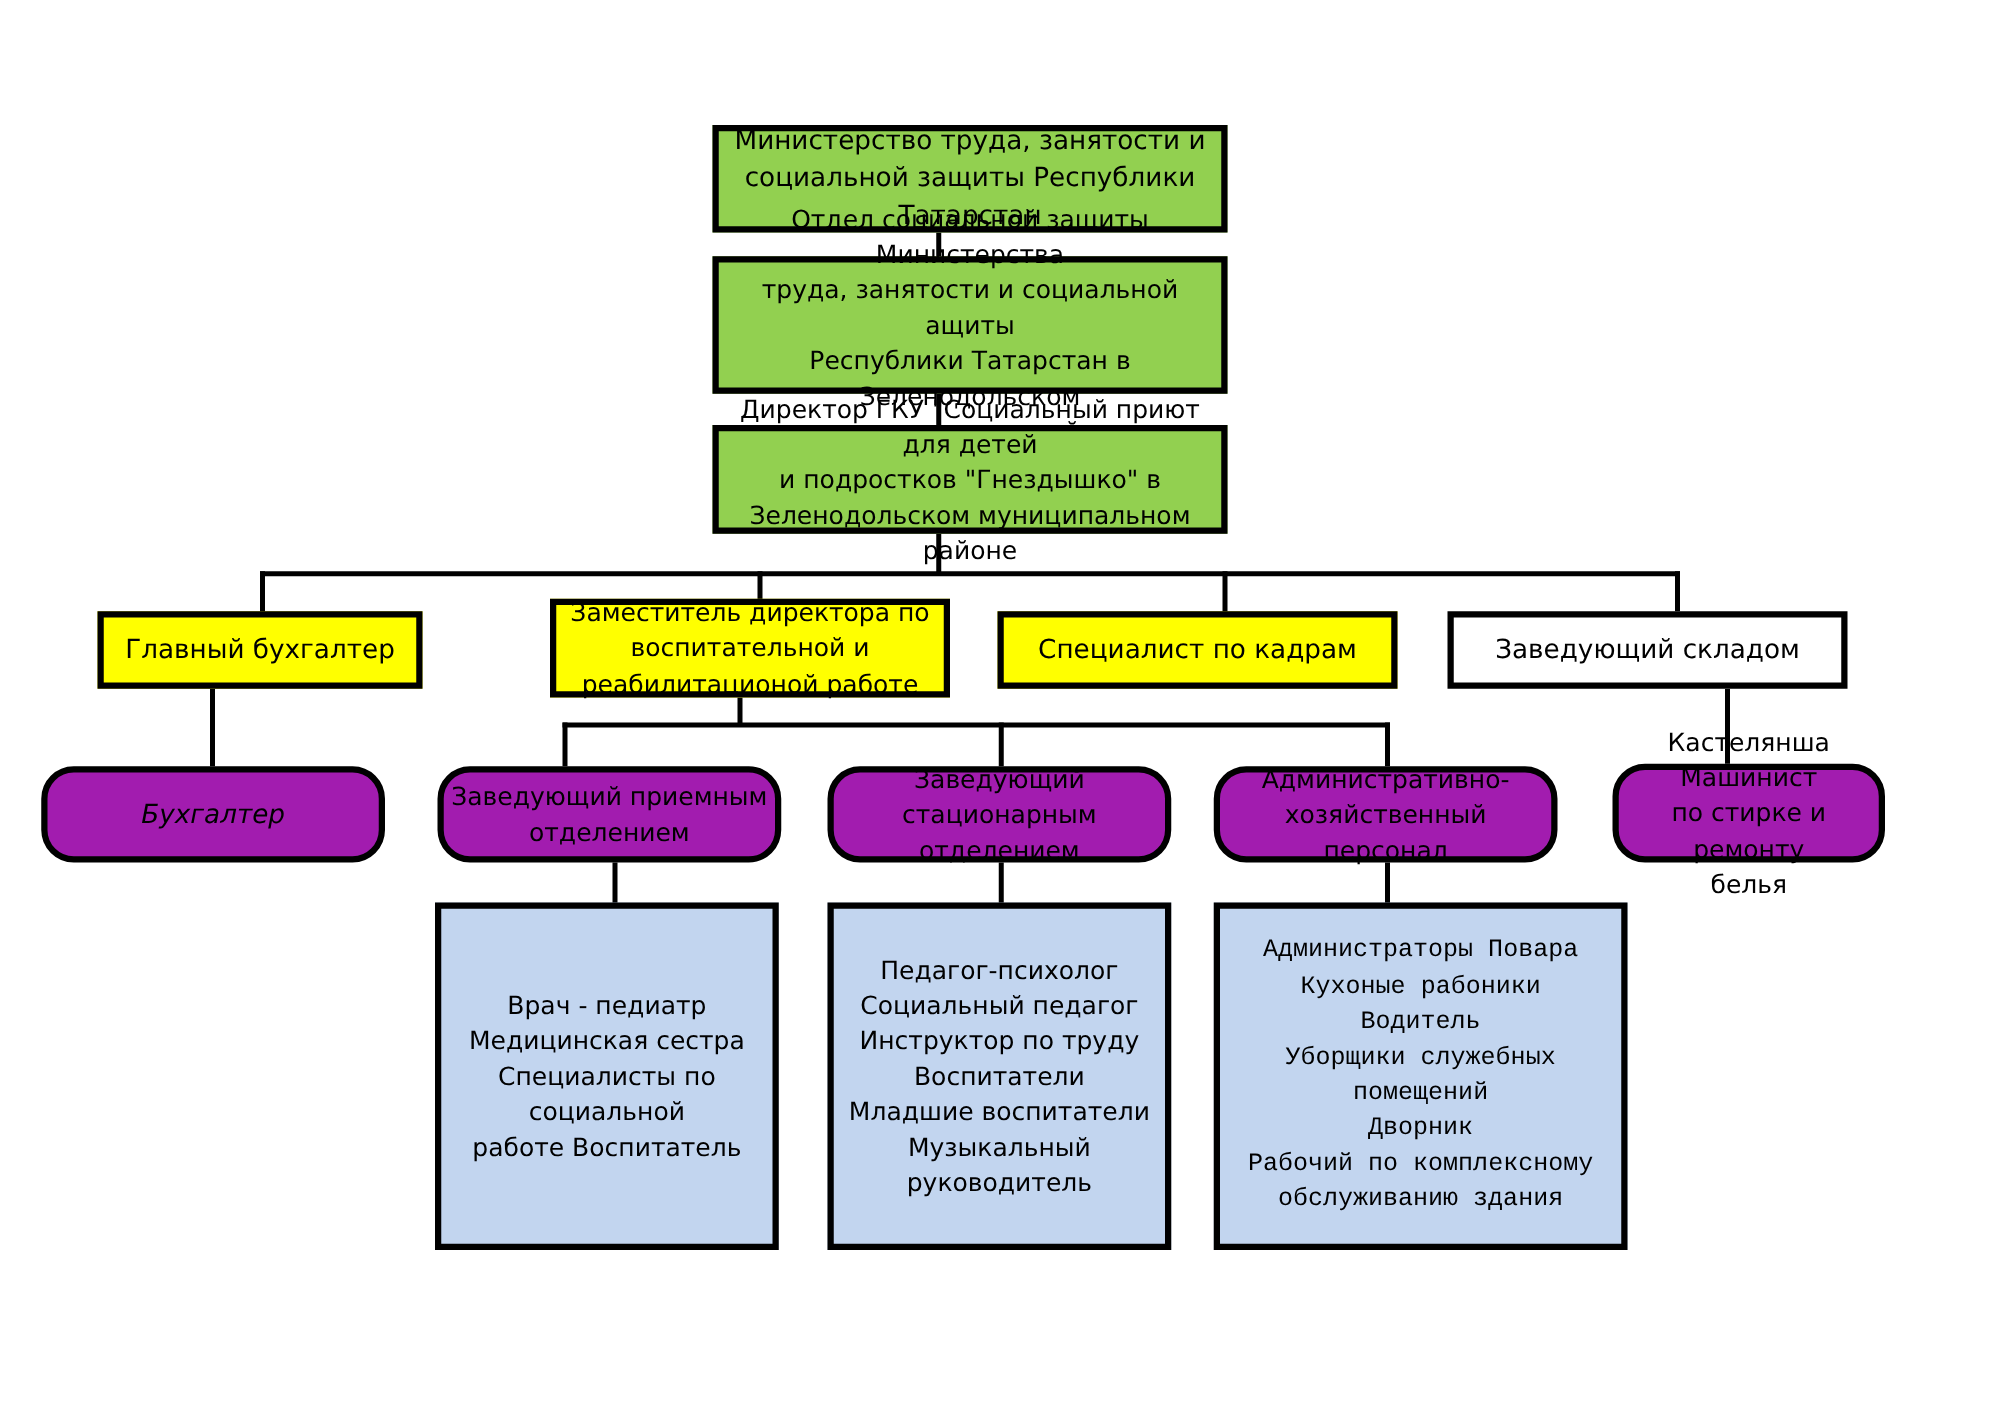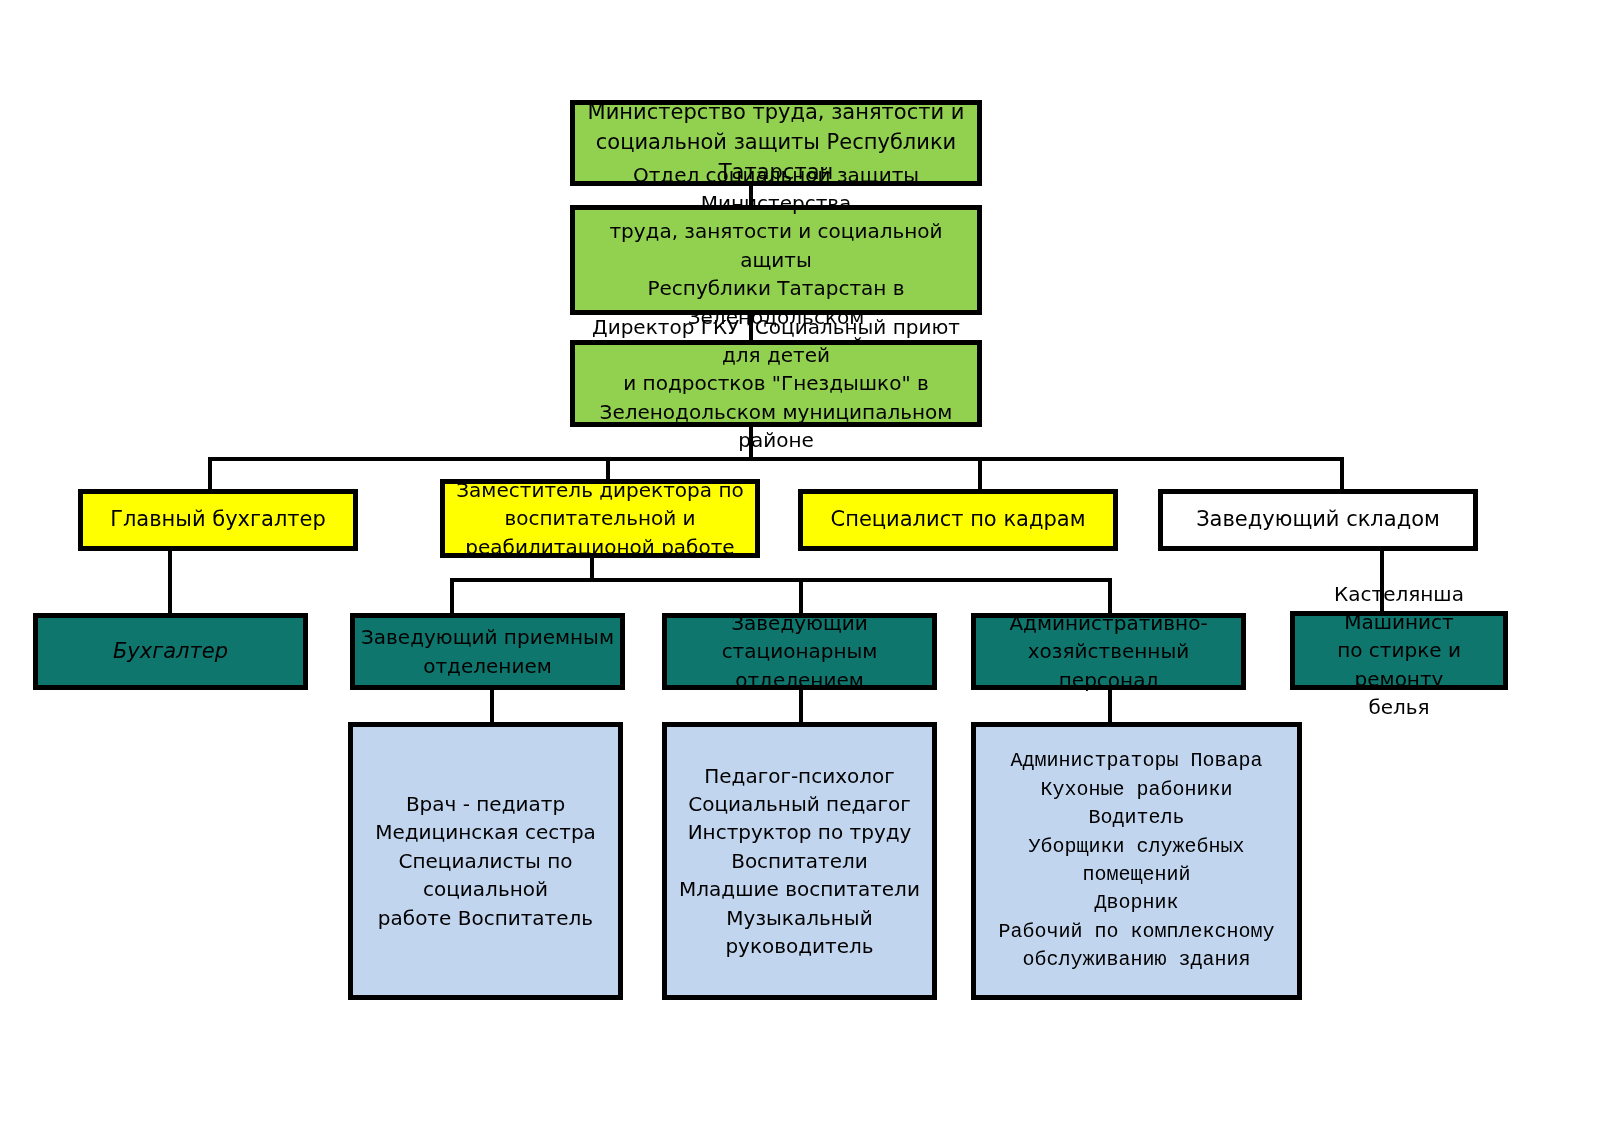--- a/index.html
+++ b/index.html
@@ -31,21 +31,21 @@
     z-index: 3;
   }
   .node .node-text {
     display: block;
     width: 100%;
     padding: 0 0;
     white-space: pre-line;
   }
   .green  { background: #92d050; }
   .yellow { background: #ffff00; }
-  .orange { background: #0f766e; }
+  .orange { background: #a21caf; border-radius: 26px; }
   .blue   { background: #c2d5ef; }
   .white  { background: #ffffff; }
 
   .fs-21 { font-size: 21px; }
   .fs-20 { font-size: 20px; }
 
   .connector {
     position: absolute;
     background: #000000;
     z-index: 1;
@@ -96,21 +96,21 @@
 Республики Татарстан в Зеленодольском
 муниципальном районе</span>
   </div>
 
   <div class="node green fs-20" style="left:570px; top:340px; width:412px; height:87px;">
     <span class="node-text">Директор ГКУ "Социальный приют для детей
 и подростков "Гнездышко" в
 Зеленодольском муниципальном районе</span>
   </div>
 
-  <div class="node yellow fs-21" style="left:78px; top:489px; width:280px; height:62px;">
+  <div class="node yellow fs-21" style="left:78px; top:489px; width:260px; height:62px;">
     <span class="node-text">Главный бухгалтер</span>
   </div>
 
   <div class="node yellow fs-20" style="left:440px; top:479px; width:320px; height:79px;">
     <span class="node-text">Заместитель директора  по
 воспитательной и
 реабилитационой работе</span>
   </div>
 
   <div class="node yellow fs-21" style="left:798px; top:489px; width:320px; height:62px;">

